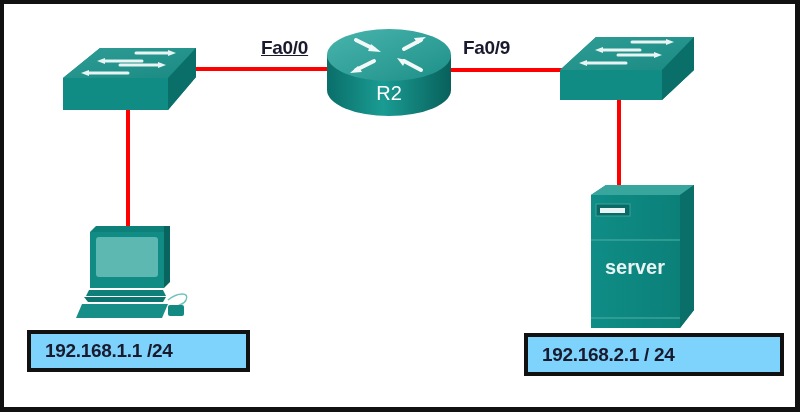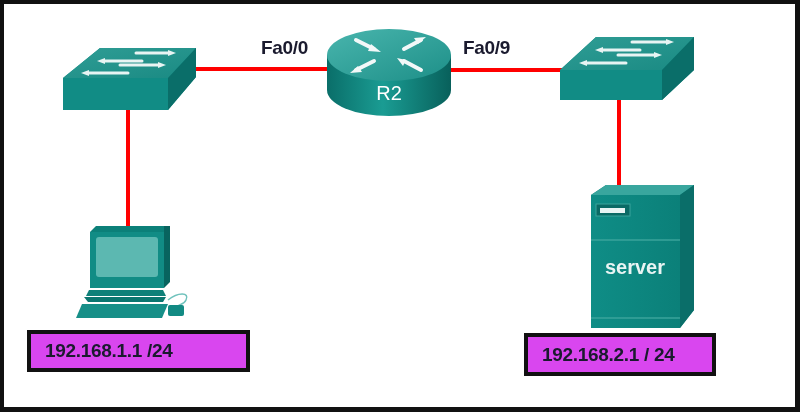--- a/index.html
+++ b/index.html
@@ -1,20 +1,20 @@
 <!DOCTYPE html>
 <html><head>
 <meta charset="utf-8">
 <style>
   html, body { margin: 0; padding: 0; background: #ffffff; }
   body { width: 800px; height: 412px; position: relative; overflow: hidden; font-family: "Liberation Sans", sans-serif; }
   .frame { position: absolute; left: 0; top: 0; width: 800px; height: 412px; box-sizing: border-box; border: 4px solid #111; border-right-width: 5px; border-bottom-width: 5px; background: #fff; }
   svg.topo { position: absolute; left: 0; top: 0; }
   .label { position: absolute; font-weight: bold; color: #1a1a2e; font-size: 19px; letter-spacing: -0.3px; }
-  .addr-box { position: absolute; box-sizing: border-box; border: 4px solid #111; background: #d946ef; font-weight: bold; font-size: 19px; color: #1a1a2e; letter-spacing: -0.3px; padding-left: 14px; display: flex; align-items: center; }
+  .addr-box { position: absolute; box-sizing: border-box; border: 4px solid #111; background: #7dd3fc; font-weight: bold; font-size: 19px; color: #1a1a2e; letter-spacing: -0.3px; padding-left: 14px; display: flex; align-items: center; }
 </style>
 </head>
 <body>
 
 <div class="frame"></div>
 
 <svg class="topo" width="800" height="412" viewBox="0 0 800 412">
   <defs>
     <linearGradient id="rtrSide" x1="0" x2="1" y1="0" y2="0">
       <stop offset="0" stop-color="#0a6e69"></stop>
@@ -110,21 +110,21 @@
     <polygon points="680,195 694,185 694,310 680,328" fill="#0a6e69"></polygon>
     <rect x="591" y="195" width="89" height="133" fill="url(#srvFront)"></rect>
     <line x1="591" y1="240" x2="680" y2="240" stroke="#3aa39b" stroke-width="1.5"></line>
     <line x1="591" y1="318" x2="680" y2="318" stroke="#3aa39b" stroke-width="1.5"></line>
     <rect x="596" y="204" width="34" height="12" fill="#0a6a65" stroke="#3aa39b" stroke-width="1"></rect>
     <rect x="600" y="208" width="25" height="5" fill="#e8f4f3"></rect>
     <text x="635" y="274" fill="#e8f4f3" font-family="Liberation Sans, sans-serif" font-size="20" font-weight="bold" text-anchor="middle">server</text>
   </g>
 </svg>
 
-<div class="label" style="left:261px; top:37px;">Fa0/0</div>
+<div class="label" style="left:261px; top:37px;text-decoration:underline;">Fa0/0</div>
 <div class="label" style="left:463px; top:37px;">Fa0/9</div>
 
 <div class="addr-box" style="left:27px; top:330px; width:223px; height:42px;">
   <span>192.168.1.1 /24</span>
 </div>
-<div class="addr-box" style="left:524px; top:333px; width:192px; height:43px;">
+<div class="addr-box" style="left:524px; top:333px; width:260px; height:43px;">
   <span>192.168.2.1 / 24</span>
 </div>
 
 </body></html>

